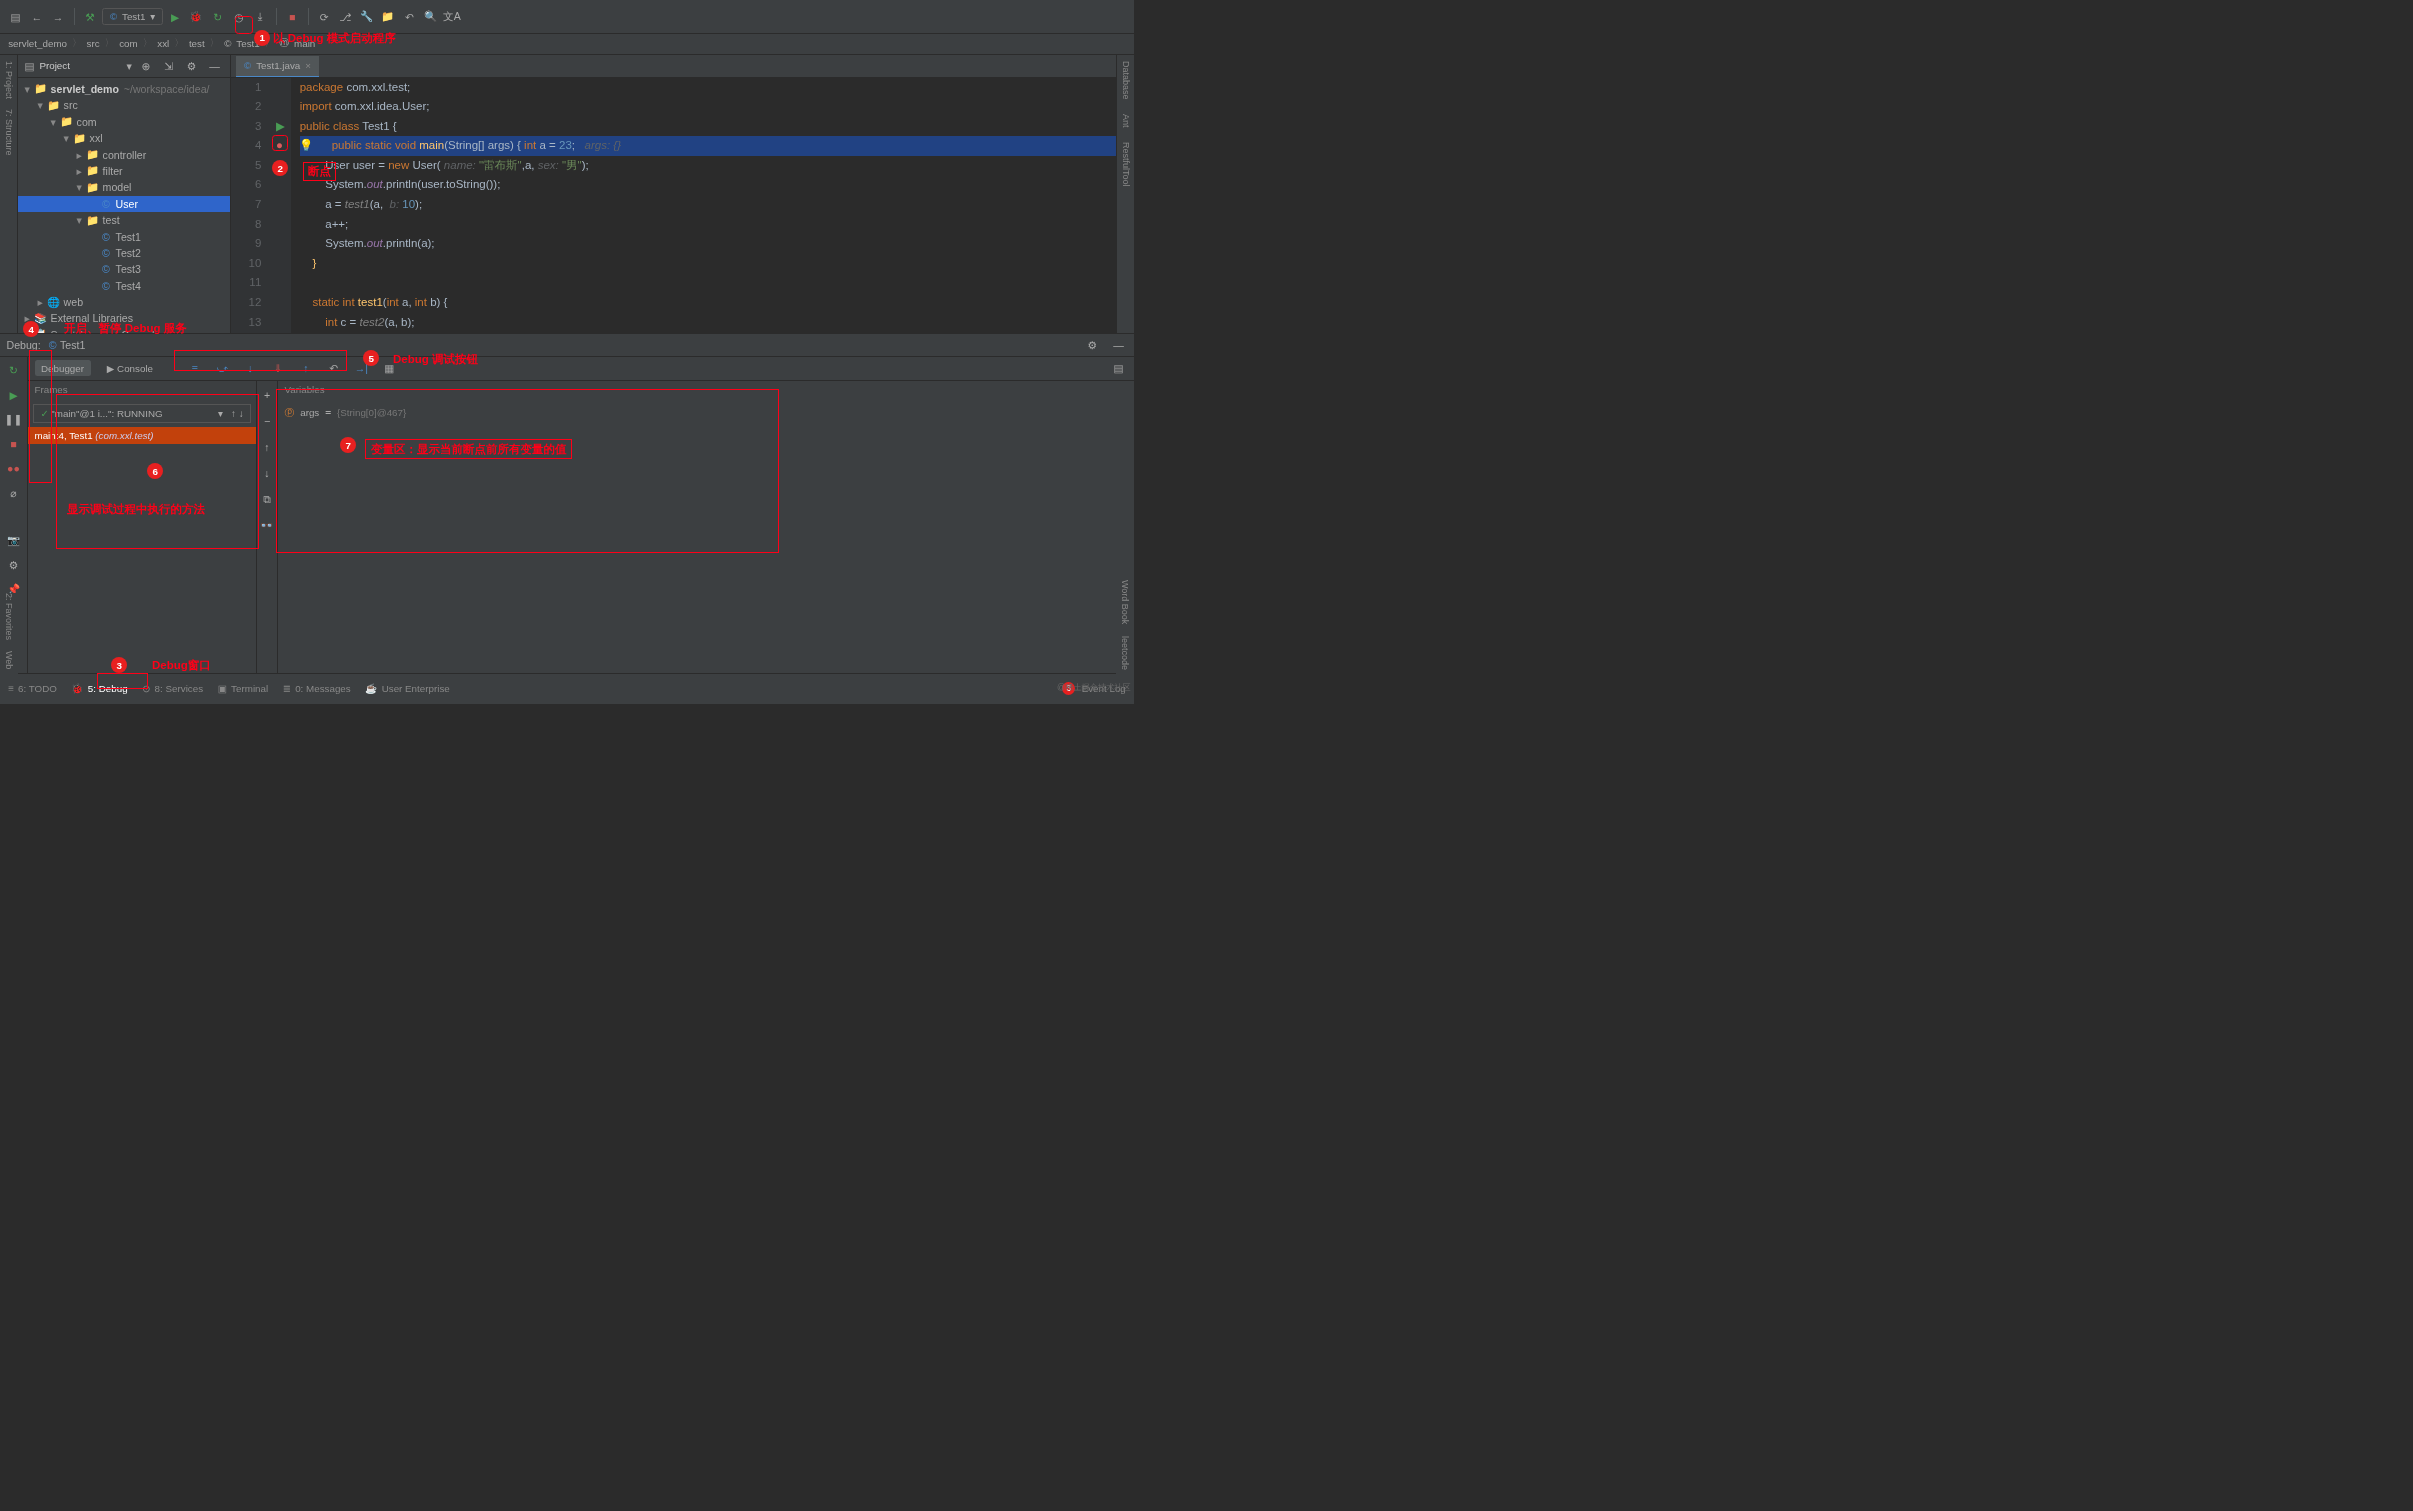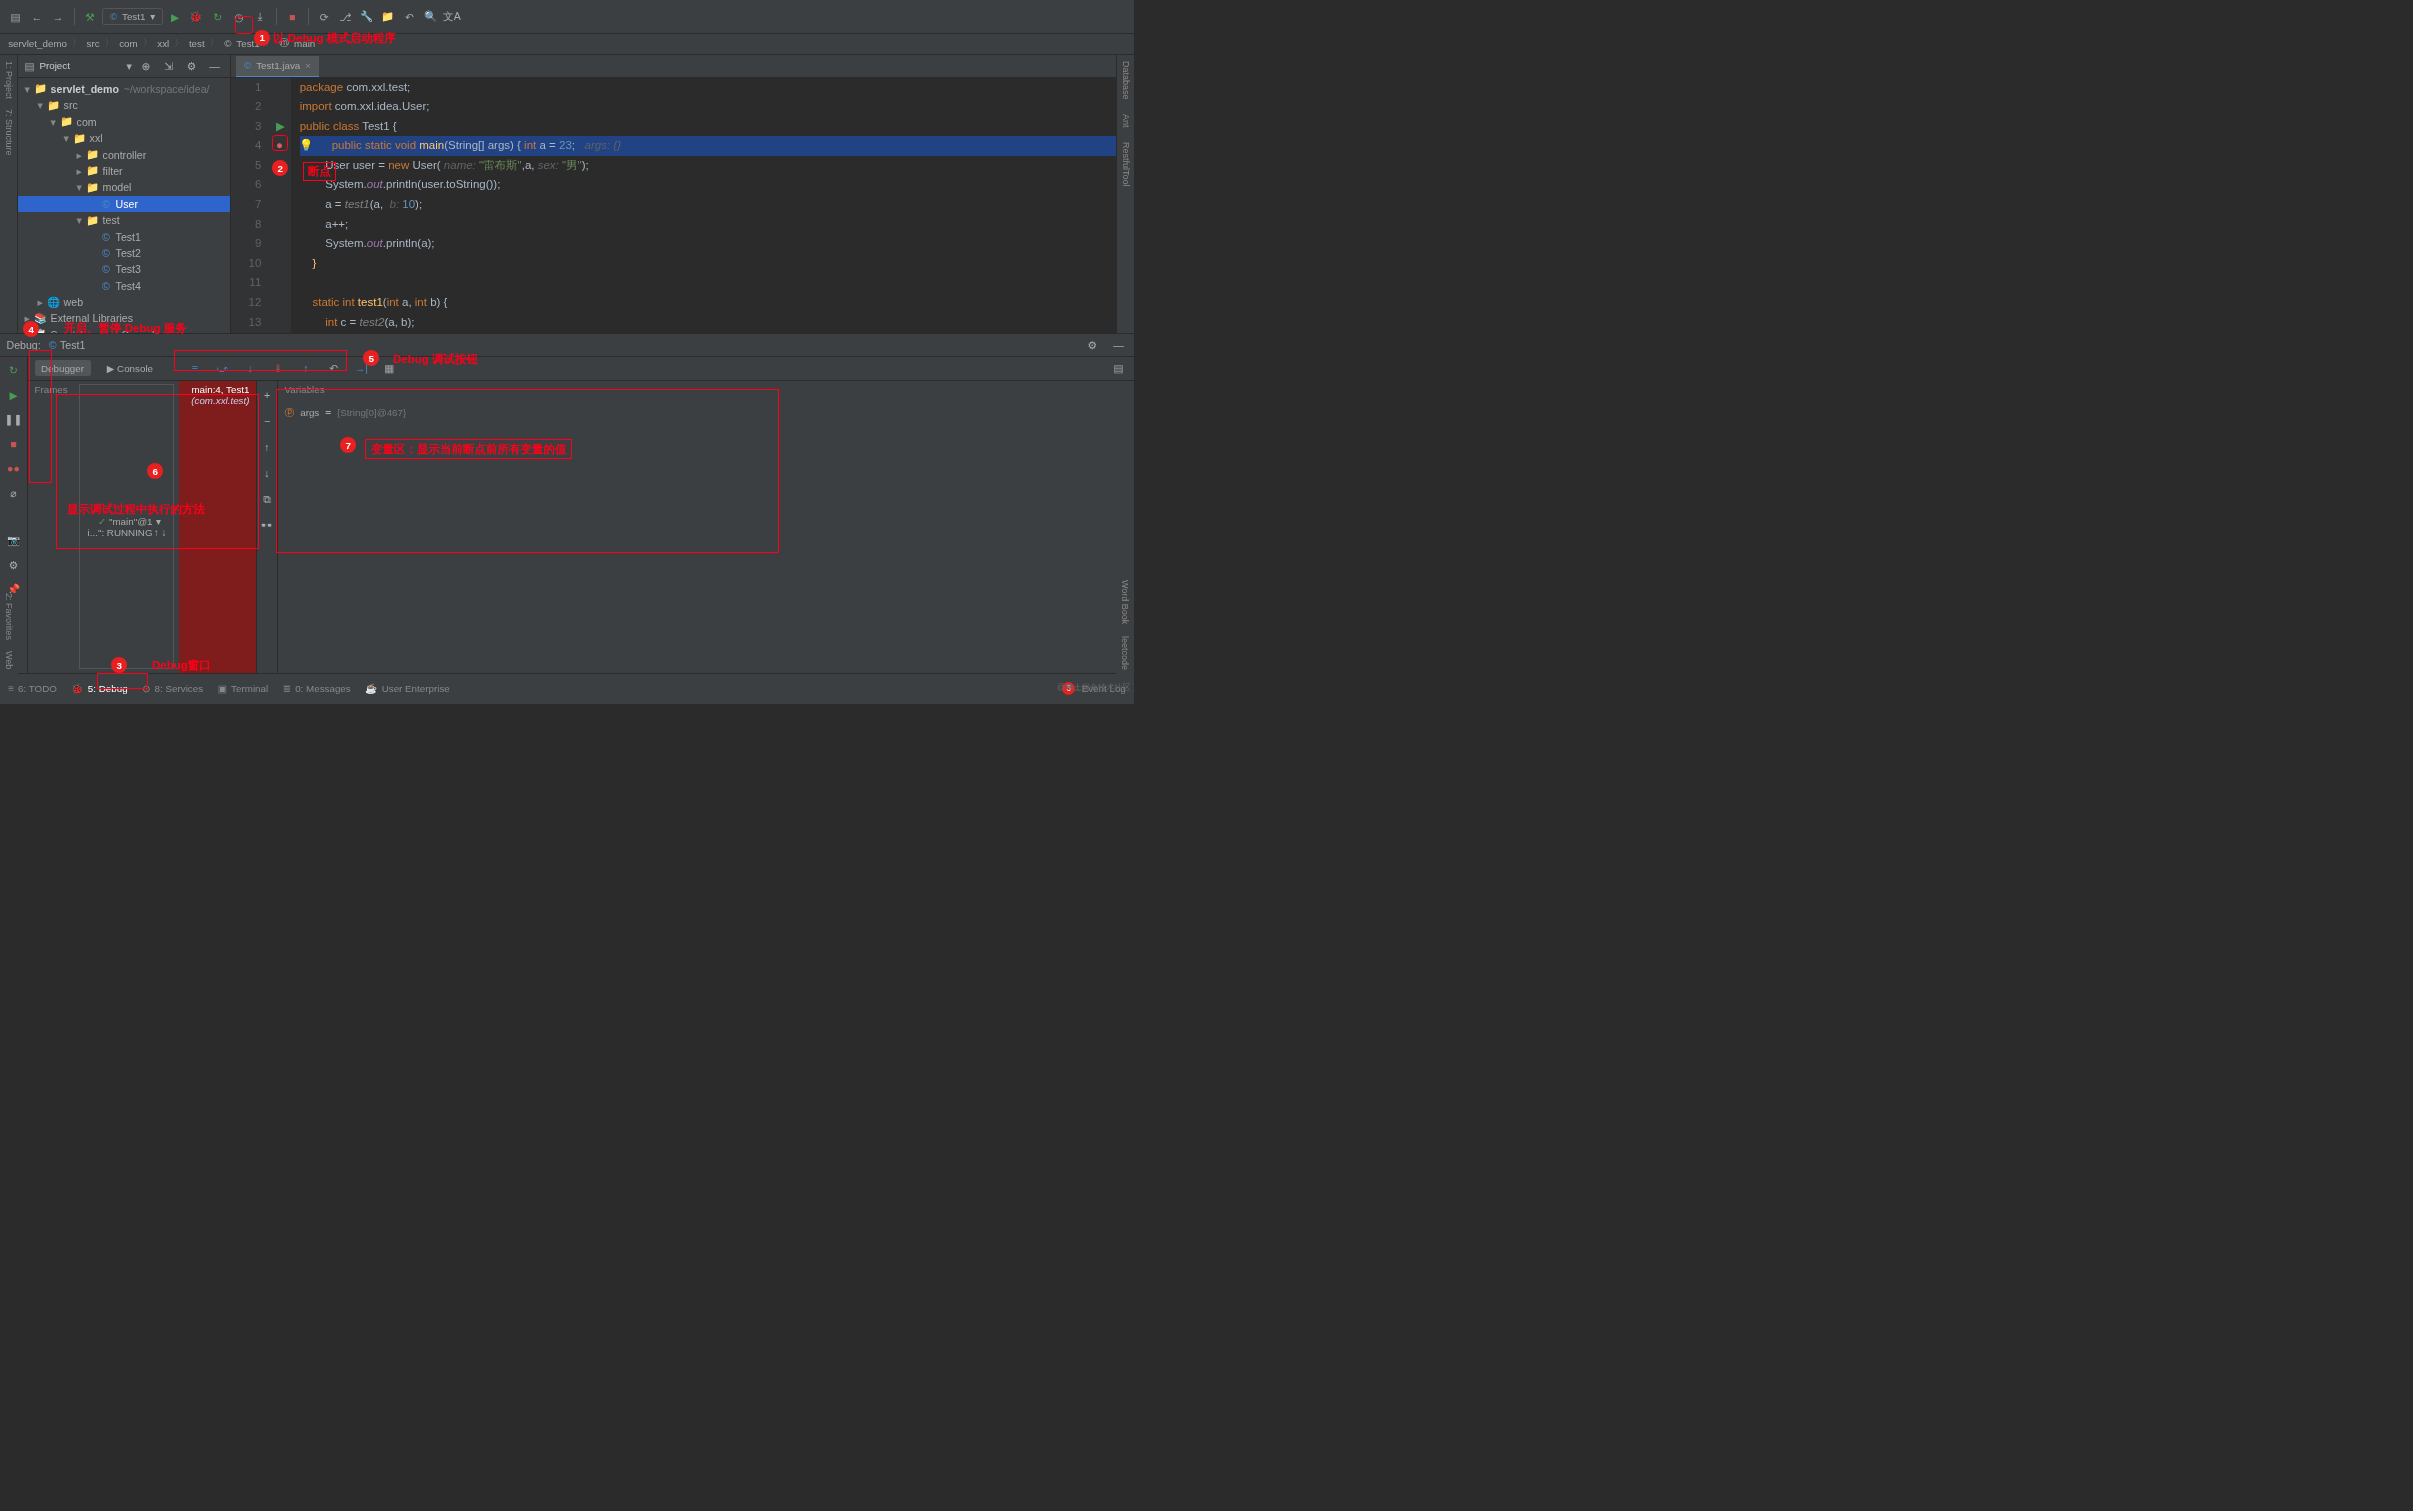--- a/index.html
+++ b/index.html
@@ -43,24 +43,24 @@
 .debug-panel { height: 340px; background: #3c3f41; border-top: 0.8px solid #2b2b2b; display: flex; flex-direction: column; }
 .debug-header { height: 23px; display: flex; align-items: center; padding: 0 6.5px; gap: 8.2px; border-bottom: 0.8px solid #2b2b2b; }
 .debug-body { flex: 1; display: flex; }
 .debug-left-ctrl { width: 28px; border-right: 0.8px solid #2b2b2b; display: flex; flex-direction: column; align-items: center; padding-top: 4.9px; gap: 6.5px; }
 .debug-main { flex: 1; display: flex; flex-direction: column; }
 .debug-tabs { height: 24.5px; display: flex; align-items: center; padding: 0 6.5px; gap: 9.8px; border-bottom: 0.8px solid #2b2b2b; }
 .debug-tab { padding: 2.5px 6.5px; font-size: 9.8px; cursor: pointer; }
 .debug-tab.active { background: #515658; border-radius: 2.5px; }
 .debug-tb-btn { width: 18px; height: 18px; display: flex; align-items: center; justify-content: center; cursor: pointer; }
 .frames-vars { flex: 1; display: flex; }
-.frames { width: 229px; border-right: 0.8px solid #2b2b2b; display: flex; flex-direction: row; text-align: right; }
+.frames { width: 229px; border-right: 0.8px solid #2b2b2b; display: flex; flex-direction: column; }
 .section-hdr { height: 19.6px; padding: 3.3px 6.5px; color: #888; font-size: 9.8px; }
 .frame-sel { margin: 3.3px 4.9px; padding: 3.3px 6.5px; background: #3c3f41; border: 0.8px solid #555; display: flex; align-items: center; justify-content: space-between; font-size: 9.8px; }
-.frame-row { padding: 3.3px 6.5px; background: #7f1d1d; color: #fff; font-size: 9.8px; }
+.frame-row { padding: 3.3px 6.5px; background: #c2410c; color: #fff; font-size: 9.8px; }
 .frame-row i { font-style: italic; color: #cce; }
 .vars { flex: 1; display: flex; position: relative; }
 .vars-ctrl { width: 21px; border-right: 0.8px solid #2b2b2b; display: flex; flex-direction: column; align-items: center; padding-top: 4.9px; gap: 8.2px; }
 .vars-content { flex: 1; padding: 6.5px; font-size: 9.8px; font-family: Consolas, monospace; }
 .status-bar { height: 31px; background: #3c3f41; border-top: 0.8px solid #2b2b2b; display: flex; align-items: center; padding: 0 8.2px; font-size: 9.8px; color: #888; justify-content: space-between; }
 .bottom-tabs { display: flex; gap: 14.7px; }
 .bottom-tab { display: flex; align-items: center; gap: 4.1px; cursor: pointer; }
 .bottom-tab.active { color: #fff; }
 .annot { position: absolute; border: 1.6px solid #ff0018; pointer-events: none; z-index: 100; }
 .annot-label { position: absolute; color: #ff0018; font-size: 11.5px; font-weight: 600; z-index: 101; pointer-events: none; }

